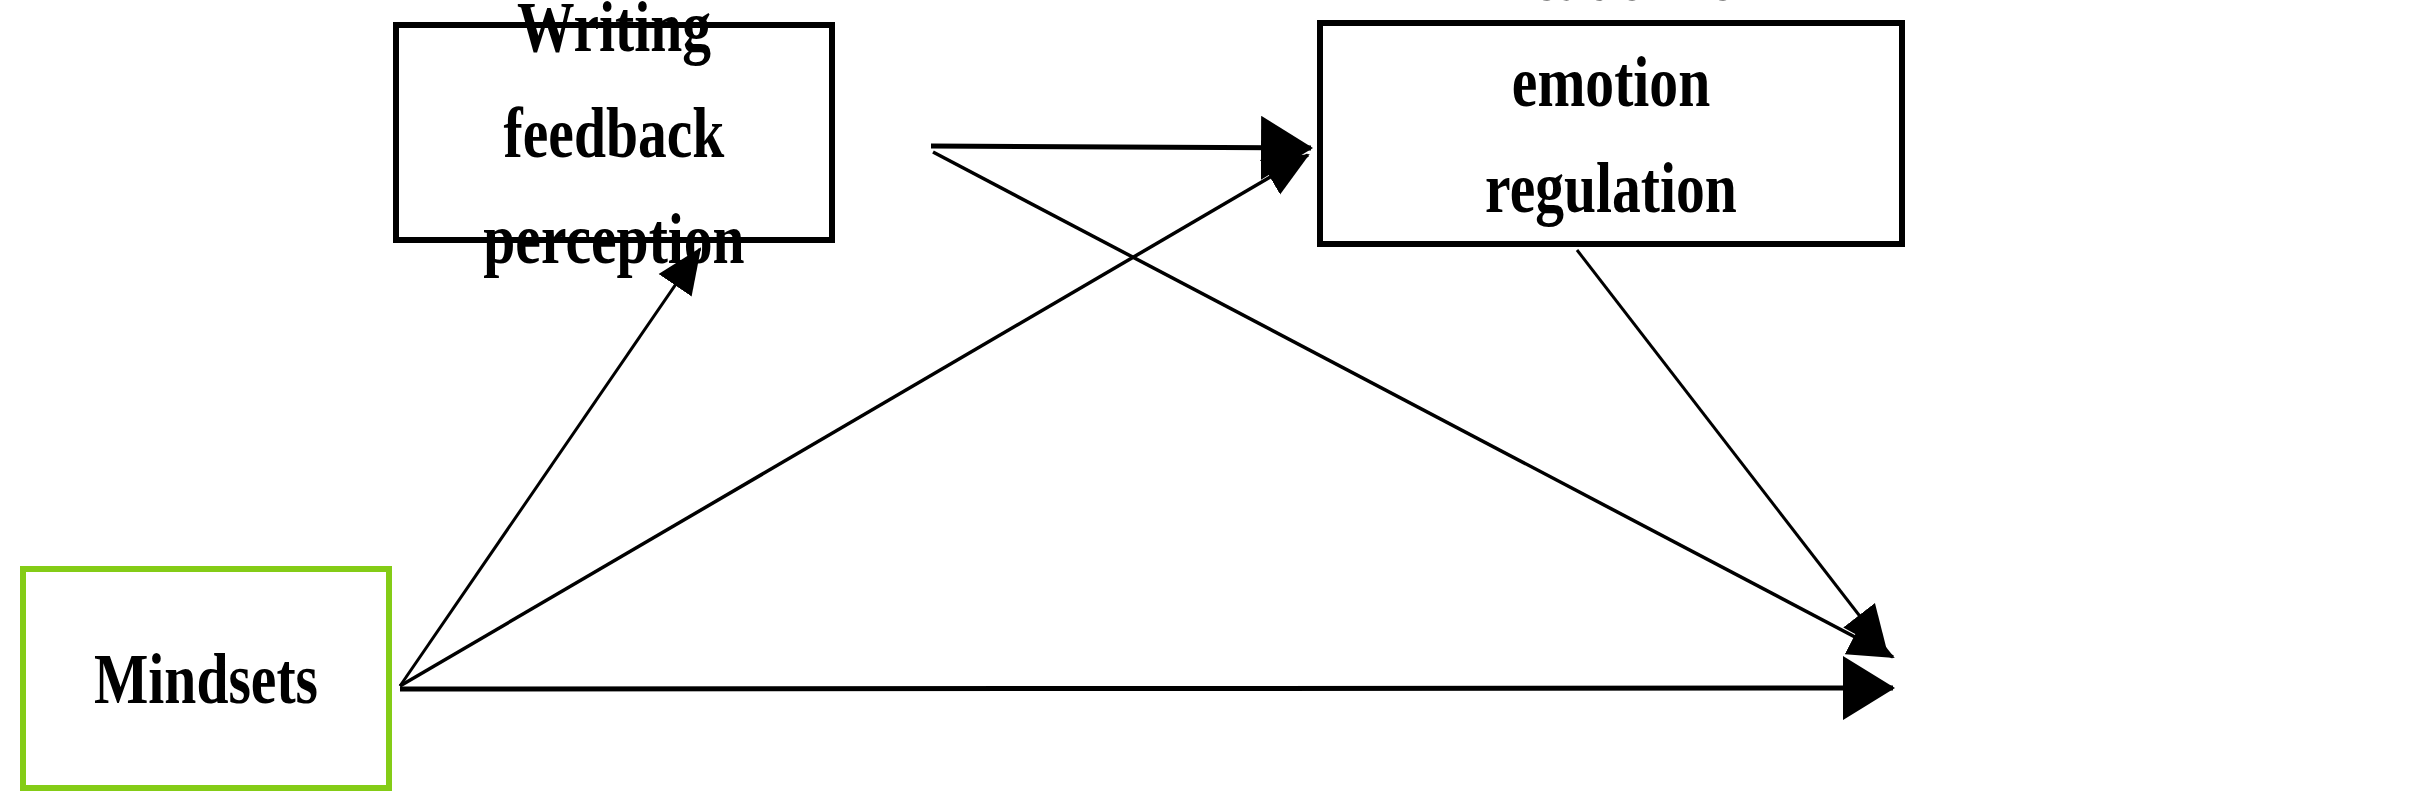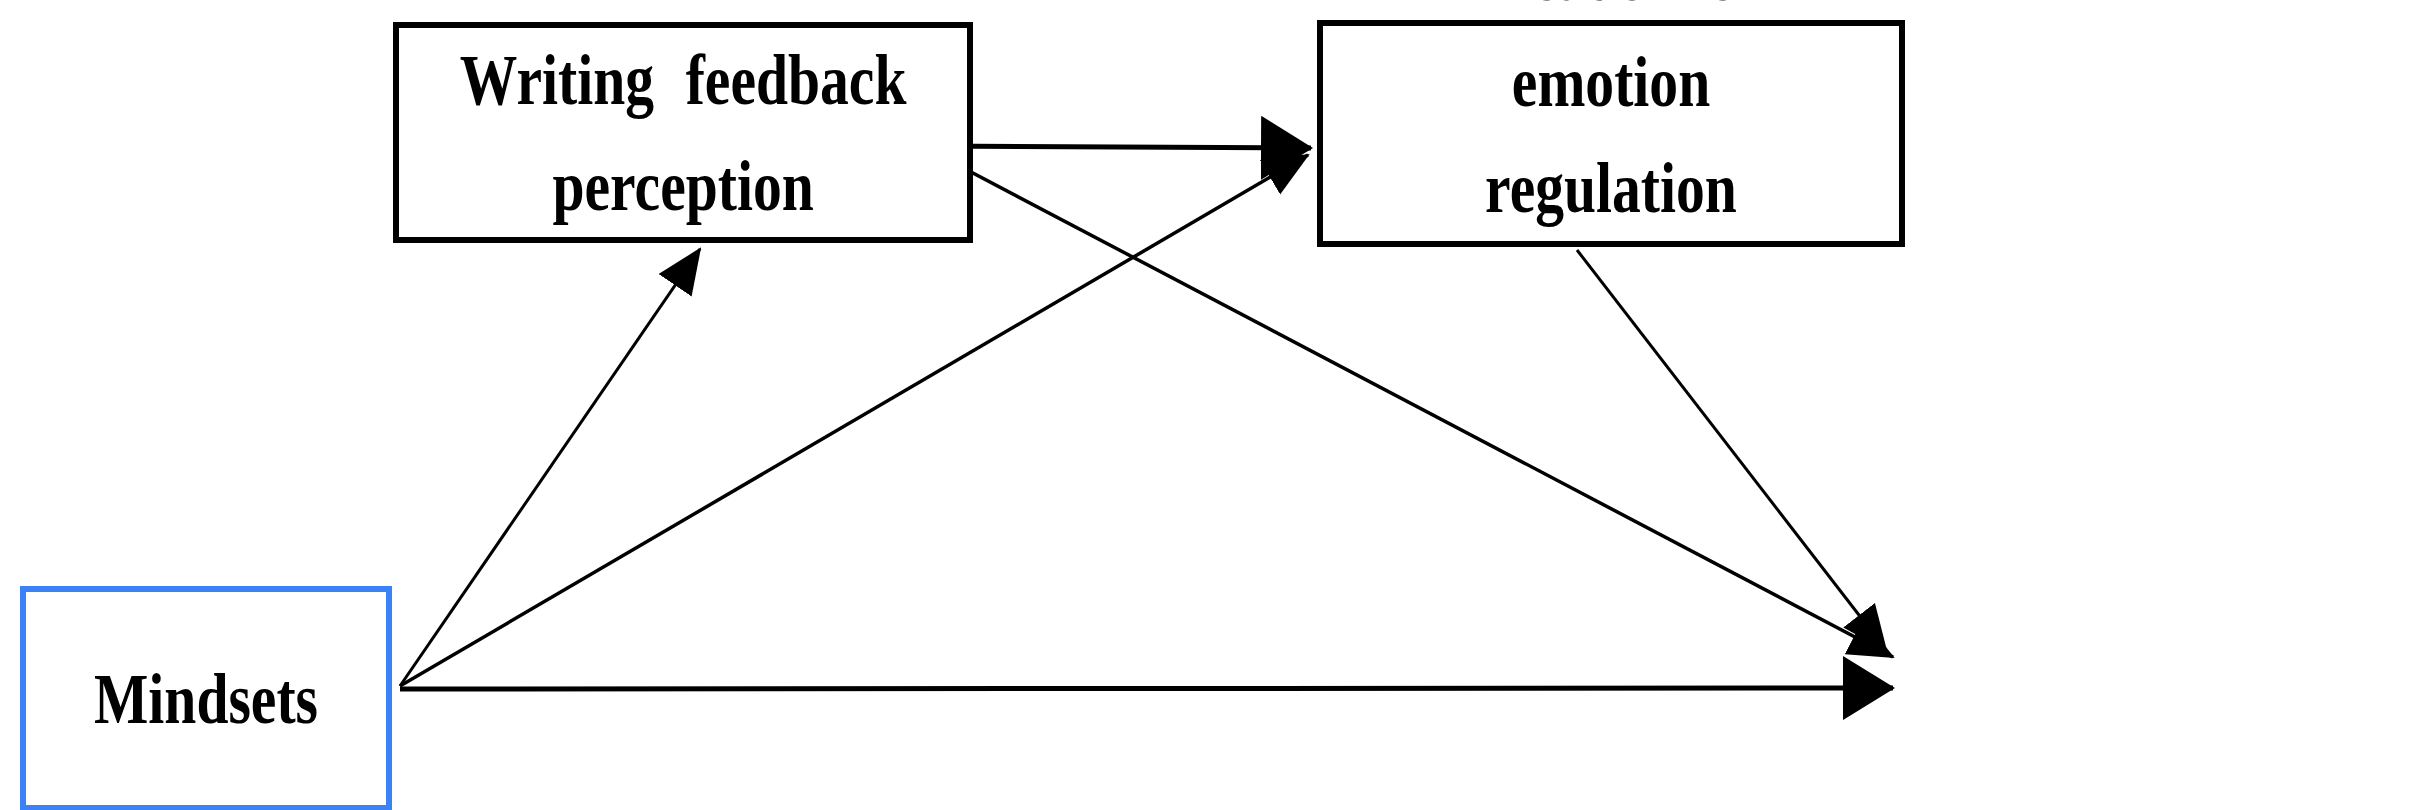--- a/index.html
+++ b/index.html
@@ -35,21 +35,21 @@
     display: block;
     font-weight: 700;
     font-size: 72px;
     line-height: 106px;
     color: #000000;
     white-space: pre-line;
     word-spacing: 0.30em;
     transform: scaleX(0.80);
     transform-origin: center center;
   }
-  .node-wfp      { left: 393px;  top: 22px;  width: 580px; height: 221px; }
+  .node-wfp      { left: 393px;  top: 22px;  width: 442px; height: 221px; }
   .node-aer      { left: 1317px; top: 20px;  width: 588px; height: 227px; align-items: flex-end; }
   .node-mindsets { left: 20px;   top: 566px; width: 372px; height: 225px; }
   .node-srwa     { left: 1895px; top: 570px; width: 500px; height: 220px; }
 </style>
 </head>
 <body>
 
 <div class="canvas">
 
   <svg class="arrow-layer" width="2412" height="810" viewBox="0 0 2412 810" xmlns="http://www.w3.org/2000/svg">
@@ -68,21 +68,21 @@
 
     <line x1="400" y1="689" x2="1893" y2="688" stroke="#000000" stroke-width="5" marker-end="url(#arrowBig)"></line>
 
     <line x1="931" y1="146" x2="1311" y2="148" stroke="#000000" stroke-width="5" marker-end="url(#arrowBig)"></line>
 
     <line x1="933" y1="152" x2="1893" y2="657" stroke="#000000" stroke-width="3.5" marker-end="url(#arrowMed)"></line>
 
     <line x1="1577" y1="250" x2="1886" y2="650" stroke="#000000" stroke-width="3" marker-end="url(#arrowMed)"></line>
   </svg>
 
-  <div class="node node-mindsets" style="border: 6px solid #3b82f6; margin-top: 20px;">
+  <div class="node node-mindsets" style="border: 6px solid #84cc16;">
     <span class="node-label">Mindsets</span>
   </div>
 
   <div class="node node-wfp" style="border: 6px solid #000000;">
     <span class="node-label">Writing feedback
 perception</span>
   </div>
 
   <div class="node node-aer" style="border: 6px solid #000000;">
     <span class="node-label">Academic emotion

